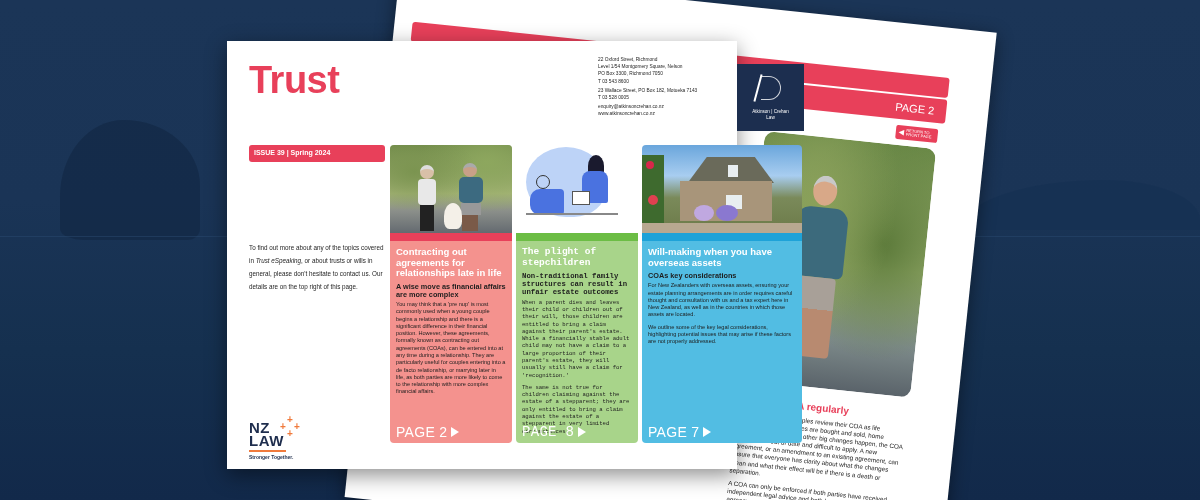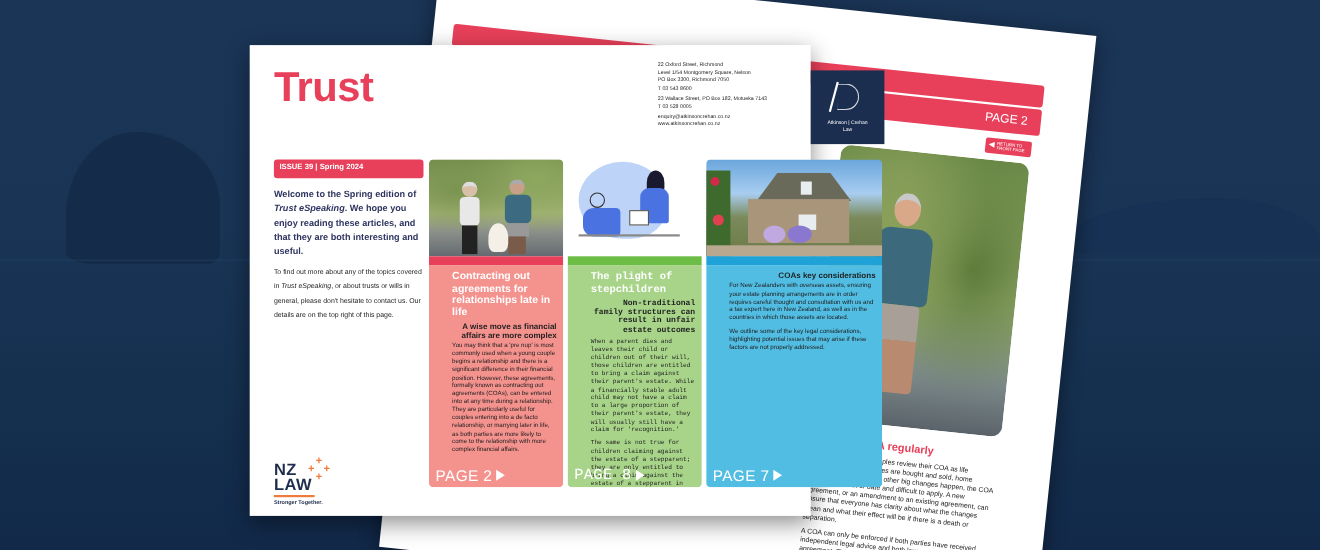--- a/index.html
+++ b/index.html
@@ -128,23 +128,23 @@
   .brand-mark-2 {
     position: absolute; left: 20px; top: 10px; width: 2px; height: 28px; background: #fff; transform: rotate(15deg);
   }
   .brand-name { position: absolute; left: 0; right: 0; top: 45px; line-height: 6px; }
 
   .card {
     position: absolute; top: 104px; height: 298px; border-radius: 4px; overflow: hidden;
   }
   .card-img { position: absolute; left: 0; top: 0; right: 0; height: 88px; }
   .card-band { position: absolute; left: 0; right: 0; top: 88px; height: 8px; }
-  .card-body { position: absolute; left: 0; right: 0; top: 96px; bottom: 0; padding: 6px 6px 0 21px; }
+  .card-body { position: absolute; left: 0; right: 0; top: 96px; bottom: 0; padding: 6px 6px 0 6px; }
   .card-title { color: #fff; font-weight: bold; font-size: 9.5px; line-height: 10.5px; margin-bottom: 4px; }
-  .card-sub { color: #1e1e1e; font-weight: bold; font-size: 7.3px; line-height: 8.2px; margin-bottom: 2px; text-align: right; }
+  .card-sub { color: #1e1e1e; font-weight: bold; font-size: 7.3px; line-height: 8.2px; margin-bottom: 2px; }
   .card-text { color: #1e1e1e; font-size: 5.6px; line-height: 7.3px; margin-bottom: 5px; }
   .card-page {
     position: absolute; left: 6px; bottom: 3px; color: #fff; font-size: 14px; font-weight: normal; letter-spacing: .3px;
     display: flex; align-items: center; gap: 4px;
   }
   .card-page .arrow {
     width: 0; height: 0; border-top: 5px solid transparent; border-bottom: 5px solid transparent; border-left: 8px solid #fff;
   }
 
   .card-1 { left: 163px; width: 122px; }
@@ -195,23 +195,20 @@
     <p>It is also critical that couples review their COA as life changes. When properties are bought and sold, home improvements funded or other big changes happen, the COA may become out of date and difficult to apply. A new agreement, or an amendment to an existing agreement, can ensure that everyone has clarity about what the changes mean and what their effect will be if there is a death or separation.</p>
     <p><span>A COA can only be enforced if both parties have received independent legal advice and both lawyers certify the agreement. This requirement ensures that both parties are fully informed about the effect of the agreement.</span> </p>
   </div>
 </div>
 
 <div class="front-page">
   <div class="title-1">Trust</div>
 
   <div class="issue-bar">ISSUE 39 | Spring 2024</div>
 
-  <div class="welcome">
-    <span>Welcome to the Spring edition of </span><em>Trust eSpeaking</em><span>. We hope you enjoy reading these articles, and that they are both interesting and useful.</span>
-  </div>
   <div class="info">
     <span>To find out more about any of the topics covered in </span><em>Trust eSpeaking</em><span>, or about trusts or wills in general, please don't hesitate to contact us. Our details are on the top right of this page.</span>
   </div>
 
   <div class="nzlaw">
     <div class="nzlaw-text"><span>NZ</span><br><span>LAW</span></div>
     <span class="nzlaw-plus" style="left:38px;top:-6px;">+</span>
     <span class="nzlaw-plus" style="left:31px;top:1px;">+</span>
     <span class="nzlaw-plus" style="left:45px;top:1px;">+</span>
     <span class="nzlaw-plus" style="left:38px;top:8px;">+</span>
@@ -292,20 +289,21 @@
       <div class="p" style="left:36px;top:12px;width:96px;height:26px;background:#6a6a5a;clip-path:polygon(10% 100%, 30% 0, 80% 0, 100% 100%);"></div>
       <div class="p" style="left:38px;top:36px;width:92px;height:40px;background:#a8957a;"></div>
       <div class="p" style="left:86px;top:20px;width:10px;height:12px;background:#e8eef0;"></div>
       <div class="p" style="left:84px;top:50px;width:16px;height:14px;background:#e8eef0;"></div>
       <div class="p" style="left:52px;top:60px;width:20px;height:16px;border-radius:50%;background:#c0a8e0;"></div>
       <div class="p" style="left:74px;top:60px;width:22px;height:16px;border-radius:50%;background:#8a78d0;"></div>
       <div class="p" style="left:0;top:78px;width:160px;height:10px;background:#b8a890;"></div>
     </div>
     <div class="card-band"></div>
     <div class="card-body">
+      <div class="card-title">Will-making when you have overseas assets</div>
       <div class="card-sub">COAs key considerations</div>
       <div class="card-text">For New Zealanders with overseas assets, ensuring your estate planning arrangements are in order requires careful thought and consultation with us and a tax expert here in New Zealand, as well as in the countries in which those assets are located.</div>
       <div class="card-text">We outline some of the key legal considerations, highlighting potential issues that may arise if these factors are not properly addressed.</div>
     </div>
     <div class="card-page">
       <span>PAGE 7</span>
       <span class="arrow"></span>
     </div>
   </div>
 </div>

